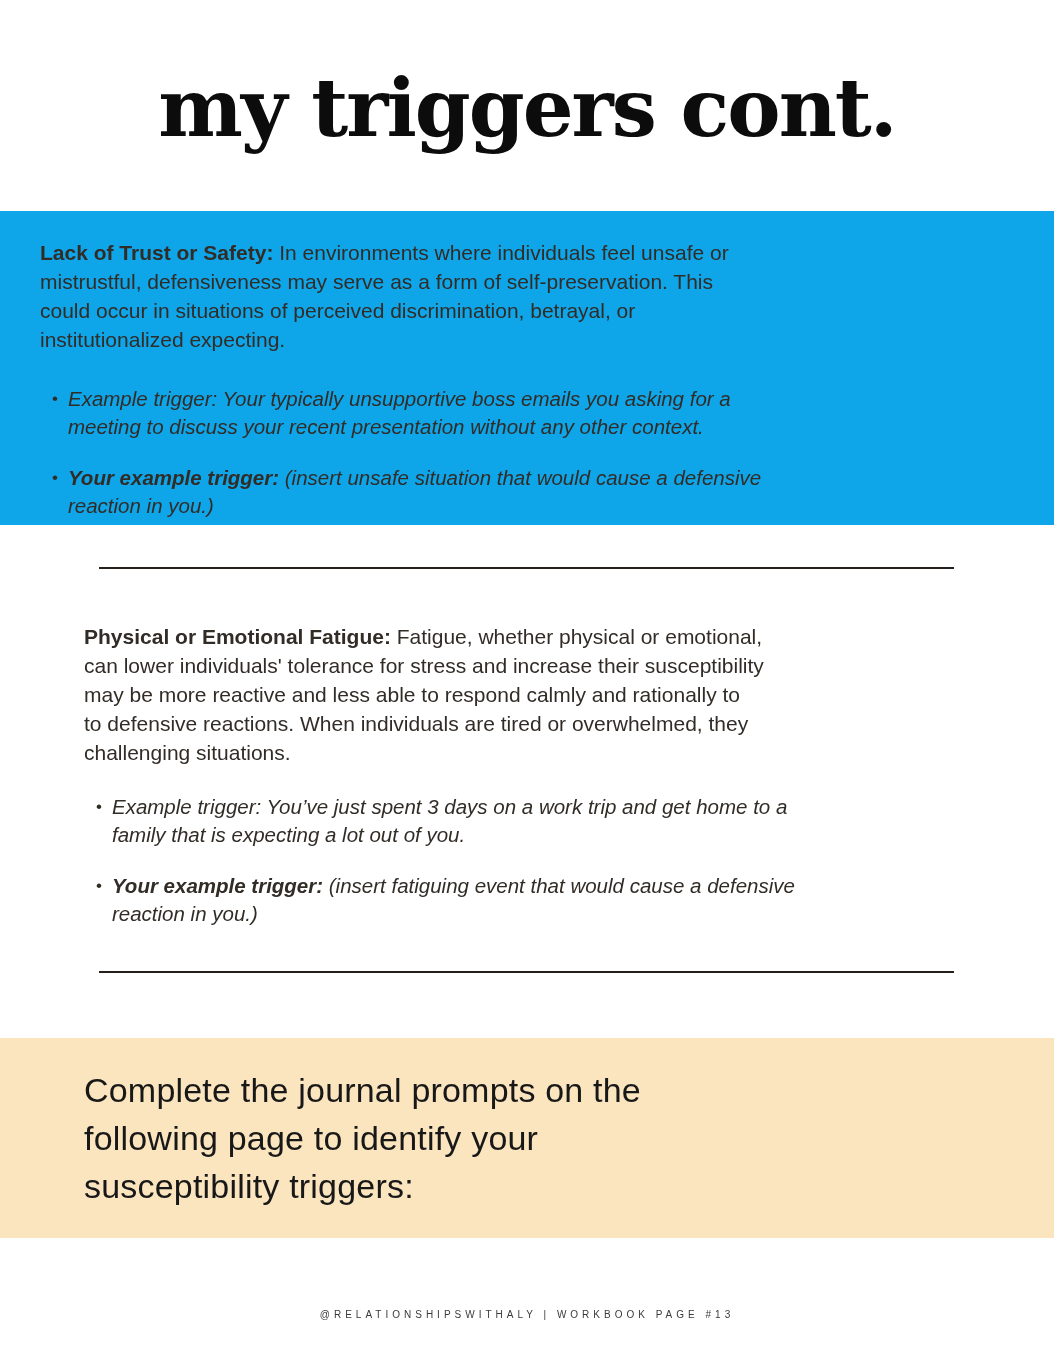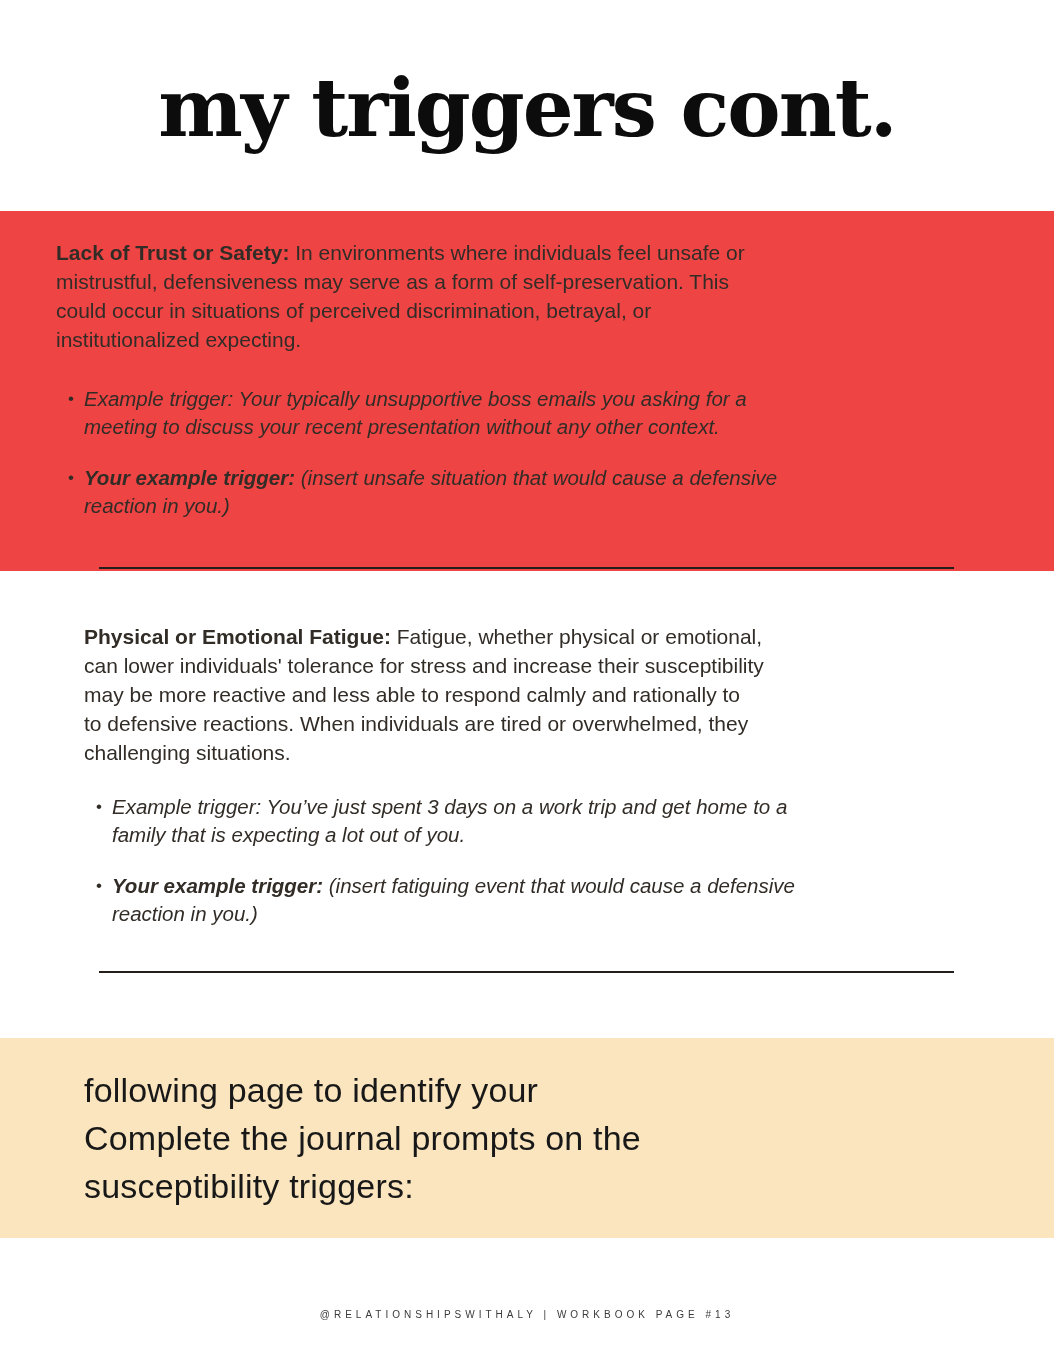--- a/index.html
+++ b/index.html
@@ -12,21 +12,21 @@
   }
   .title {
     position:absolute; top:62px; left:0; width:100%;
     margin:0; text-align:center;
     font-family:"DejaVu Serif", serif;
     font-weight:700; font-size:80px; line-height:1.15;
     letter-spacing:-2px; color:#0c0c0c;
     white-space:nowrap;
   }
   .band { position:absolute; left:0; right:0; box-sizing:border-box; }
-  .band-trust   { top:211px; height:360px; background:#ef4444; padding:27px 84px 0 56px; }
+  .band-trust   { top:211px; height:314px; background:#0ea5e9; padding:27px 84px 0 40px; }
   .band-fatigue { top:601px; height:437px; background:#ffffff; padding:21px 84px 0 84px;border-radius:19px; }
 
   .para { margin:0; font-size:21px; line-height:29px; }
   .para .lead { font-weight:700; }
   .line { display:block; white-space:nowrap; }
   .para .line:first-child { white-space:normal; }
 
   .bullets { list-style:none; margin:31px 0 0 0; padding:0 0 0 12px; }
   .band-fatigue .bullets { margin-top:26px; }
   .bullet { display:flex; gap:10px; margin-bottom:24px; font-size:20.5px; line-height:27.5px; font-style:italic; }
@@ -102,19 +102,19 @@
         <span class="line"><strong class="b-lead">Your example trigger:</strong> <span>(insert fatiguing event that would cause a defensive</span></span>
         <span class="line">reaction in you.)</span>
       </span>
     </li>
   </ul>
   <div class="writing-line"></div>
 </section>
 
 <section class="callout">
   <p class="callout-text">
+    <span class="line">Complete the journal prompts on the</span>
     <span class="line">following page to identify your</span>
-    <span class="line">Complete the journal prompts on the</span>
     <span class="line">susceptibility triggers:</span>
   </p>
 </section>
 
 <footer class="footer">@RELATIONSHIPSWITHALY | WORKBOOK PAGE #13</footer>
 
 </body></html>

